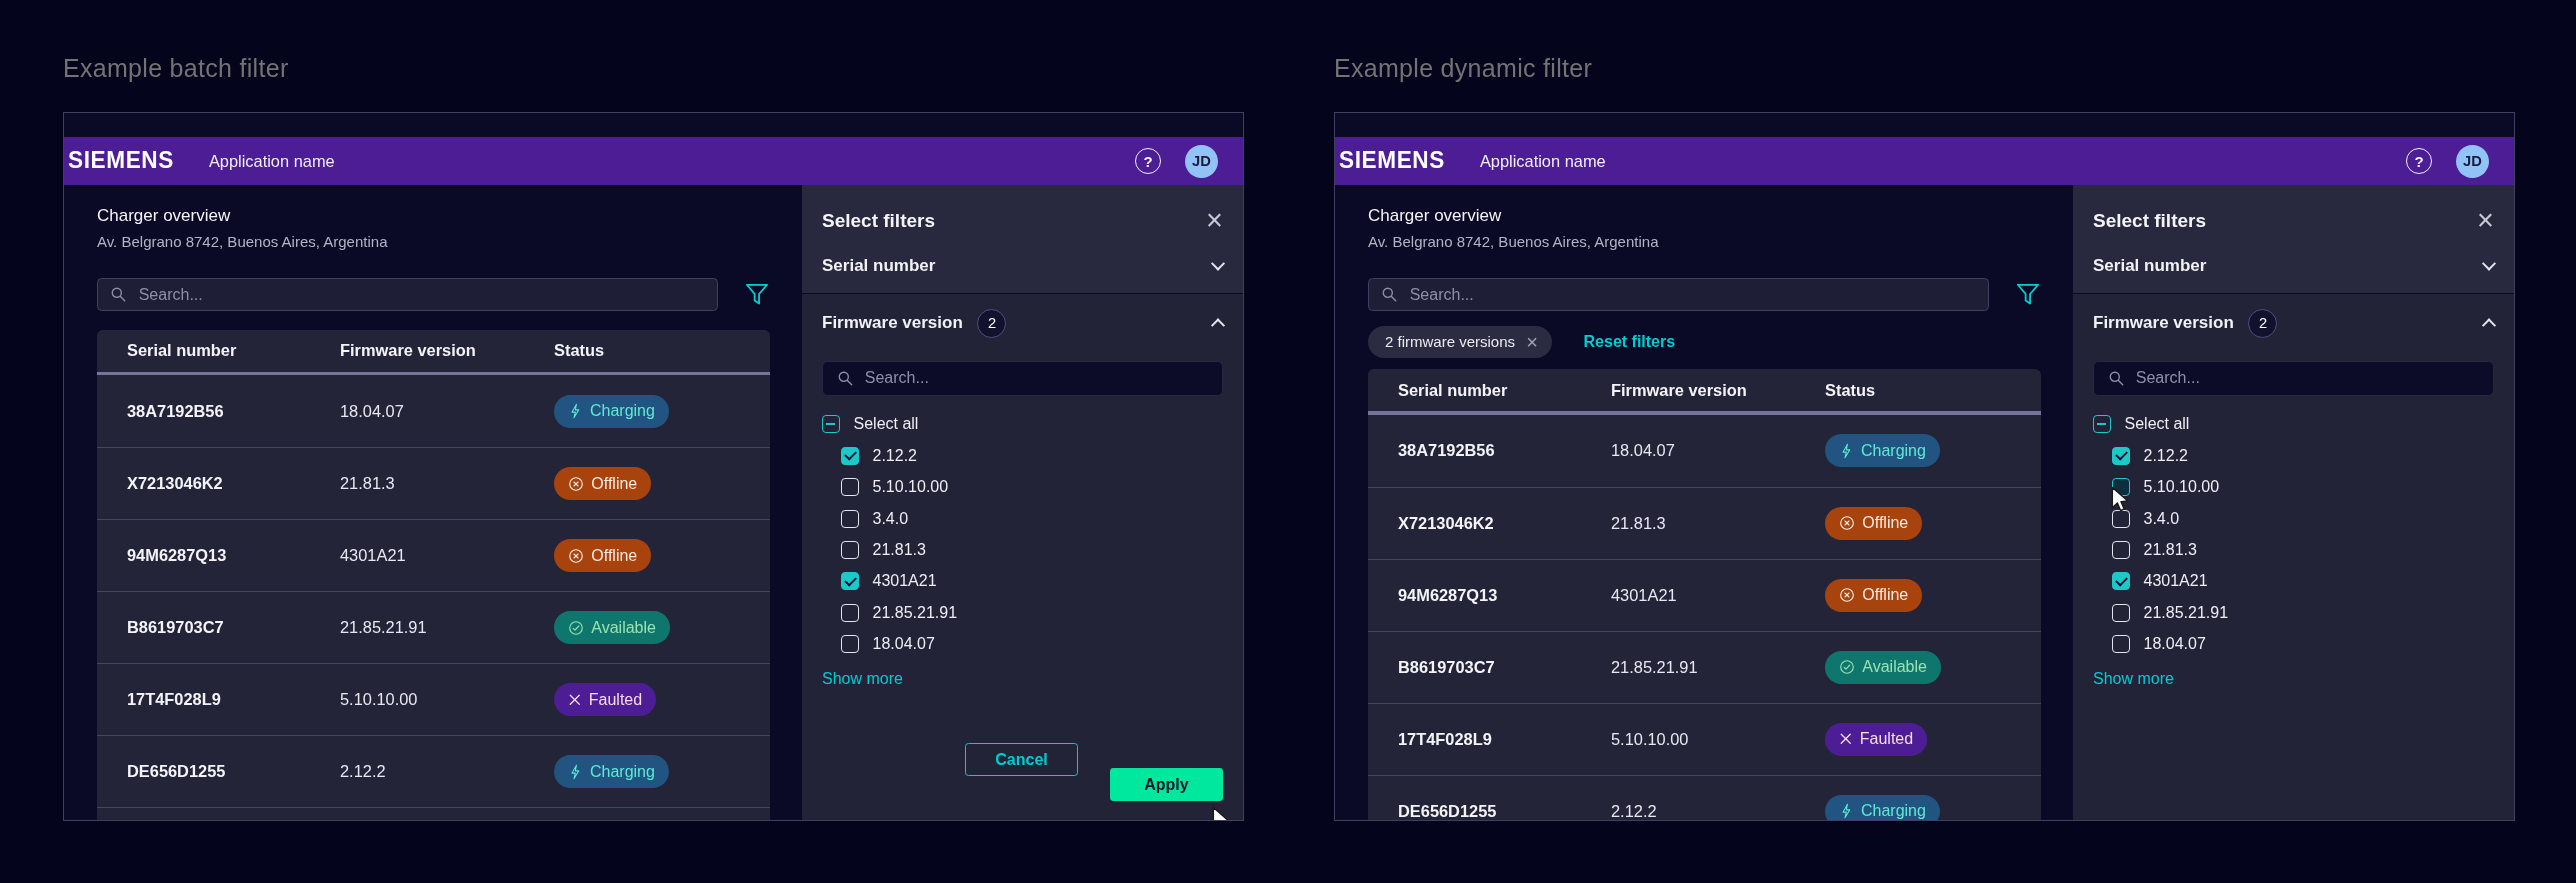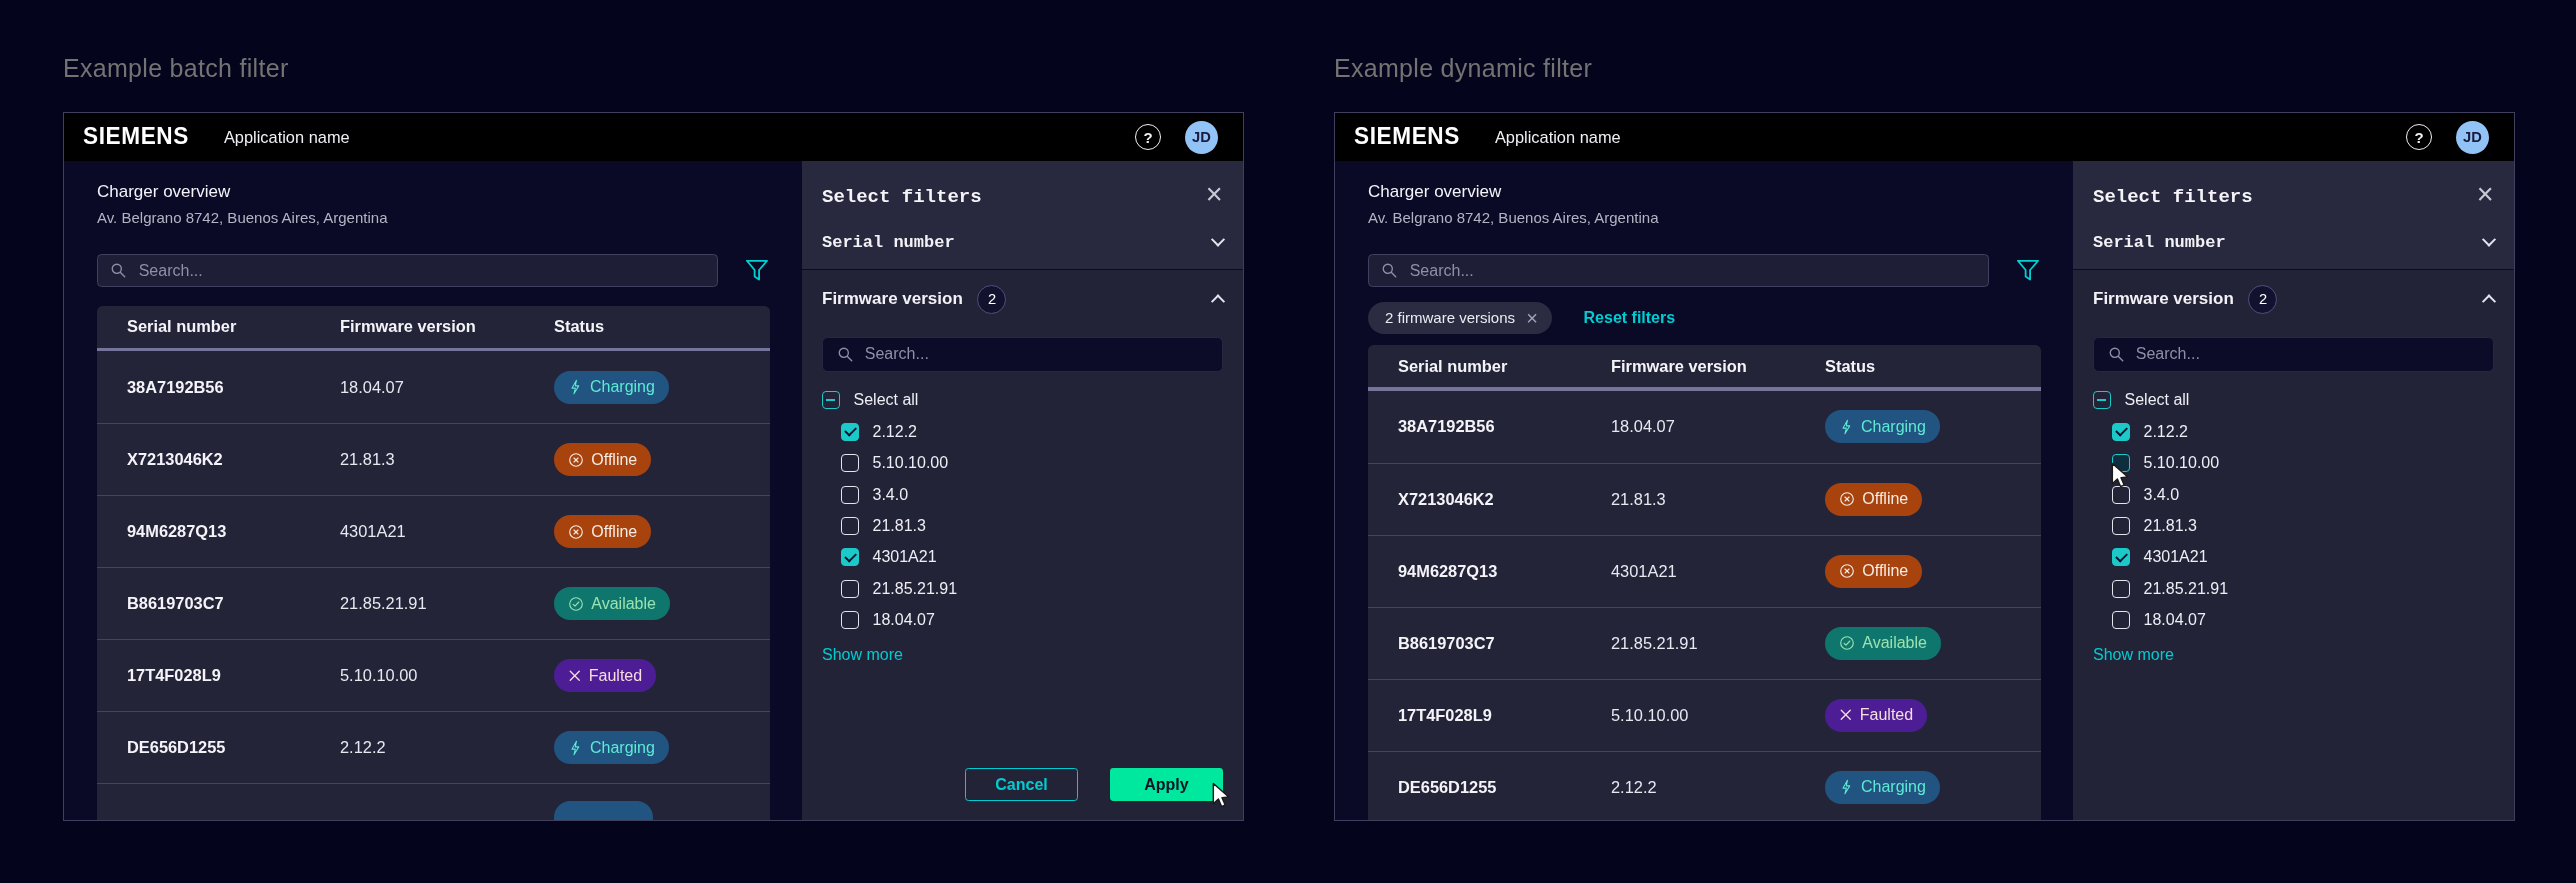--- a/index.html
+++ b/index.html
@@ -25,23 +25,24 @@
     border: 0.6px solid #40405e;
     display: flex; flex-direction: column;
     overflow: hidden;
   }
   #win-batch { left: 63px; }
   #win-dynamic { left: 1334px; }
 
   
   .app-header {
     height: 48px; flex: none;
-    background: #000000;
+    background: #4c1d95;
     display: flex; align-items: center;
-    padding: 0 25px 0 19px;
+    padding: 0 25px 0 4px;
+    margin-top: 24px;
   }
   .brand { font-size: 22.6px; font-weight: 800; letter-spacing: 0.6px; color: #fff; transform: scaleY(1.05); }
   .app-name { margin-left: 35px; font-size: 16.4px; font-weight: 400; color: #f0f0f5; }
   .header-right { margin-left: auto; display: flex; align-items: center; gap: 24px; }
   .help-icon {
     width: 26px; height: 26px; border-radius: 50%;
     border: 1.7px solid #f2f2f6; color: #f2f2f6;
     display: flex; align-items: center; justify-content: center;
     font-size: 15px; font-weight: 600;
   }
@@ -105,21 +106,21 @@
   .badge--available { background: #0f766e; color: #9ae2b0; }
   .badge--faulted   { background: #4c1d95; color: #f6dde0; }
 
   
   .panel {
     width: 441px; flex: none; background: #232338;
     padding: 0 20px; position: relative;
   }
   .panel-top {
     margin: 0 -20px; padding: 21.4px 20px 11.3px;
-    background: #28283e; border-bottom: 1.7px solid #0a0a26; font-family: Liberation Mono, monospace;
+    background: #28283e; border-bottom: 1.7px solid #0a0a26;
   }
   .panel-title-row { display: flex; align-items: center; justify-content: space-between; height: 29px; }
   .panel-title { font-size: 19px; font-weight: 600; color: #f4f4f8; }
   .close-x { font-size: 29px; font-weight: 200; color: #c9c9d6; line-height: 1; }
 
   .section-row { display: flex; align-items: center; }
   .section-label { font-size: 17px; font-weight: 700; color: #f2f2f6; }
   .sec-serial { margin-top: 14.7px; height: 32px; justify-content: space-between; }
   .sec-fw { margin-top: 12.4px; height: 33px; gap: 14.7px; }
   .count-pill {
@@ -172,21 +173,21 @@
 
   .show-more { margin-top: 14.7px; font-size: 16px; font-weight: 500; color: #00cdd2; }
 
   .panel-footer { position: absolute; right: 20px; bottom: 18.6px; display: flex; gap: 32px; }
   .btn {
     height: 33px; width: 113px; border-radius: 3.4px;
     font-family: "Liberation Sans", sans-serif; font-size: 16px; font-weight: 700;
     display: flex; align-items: center; justify-content: center; cursor: default;
   }
   .btn-ghost { background: transparent; border: 1.4px solid #00cdd2; color: #00cdd2; }
-  .btn-primary { background: #00e89e; border: none; color: #0a1226; }
+  .btn-primary { background: #00e89e; border: none; color: #0a1226; margin-top: 25px; }
 
   .cursor { position: absolute; width: 26px; height: 26px; z-index: 5; pointer-events: none; }
   #cursor-batch { left: 407px; top: 621px; }
   #cursor-dynamic { left: 35px; top: 301px; }
 </style>
 </head>
 <body>
 
 <svg width="0" height="0" style="position:absolute">
   <defs>

